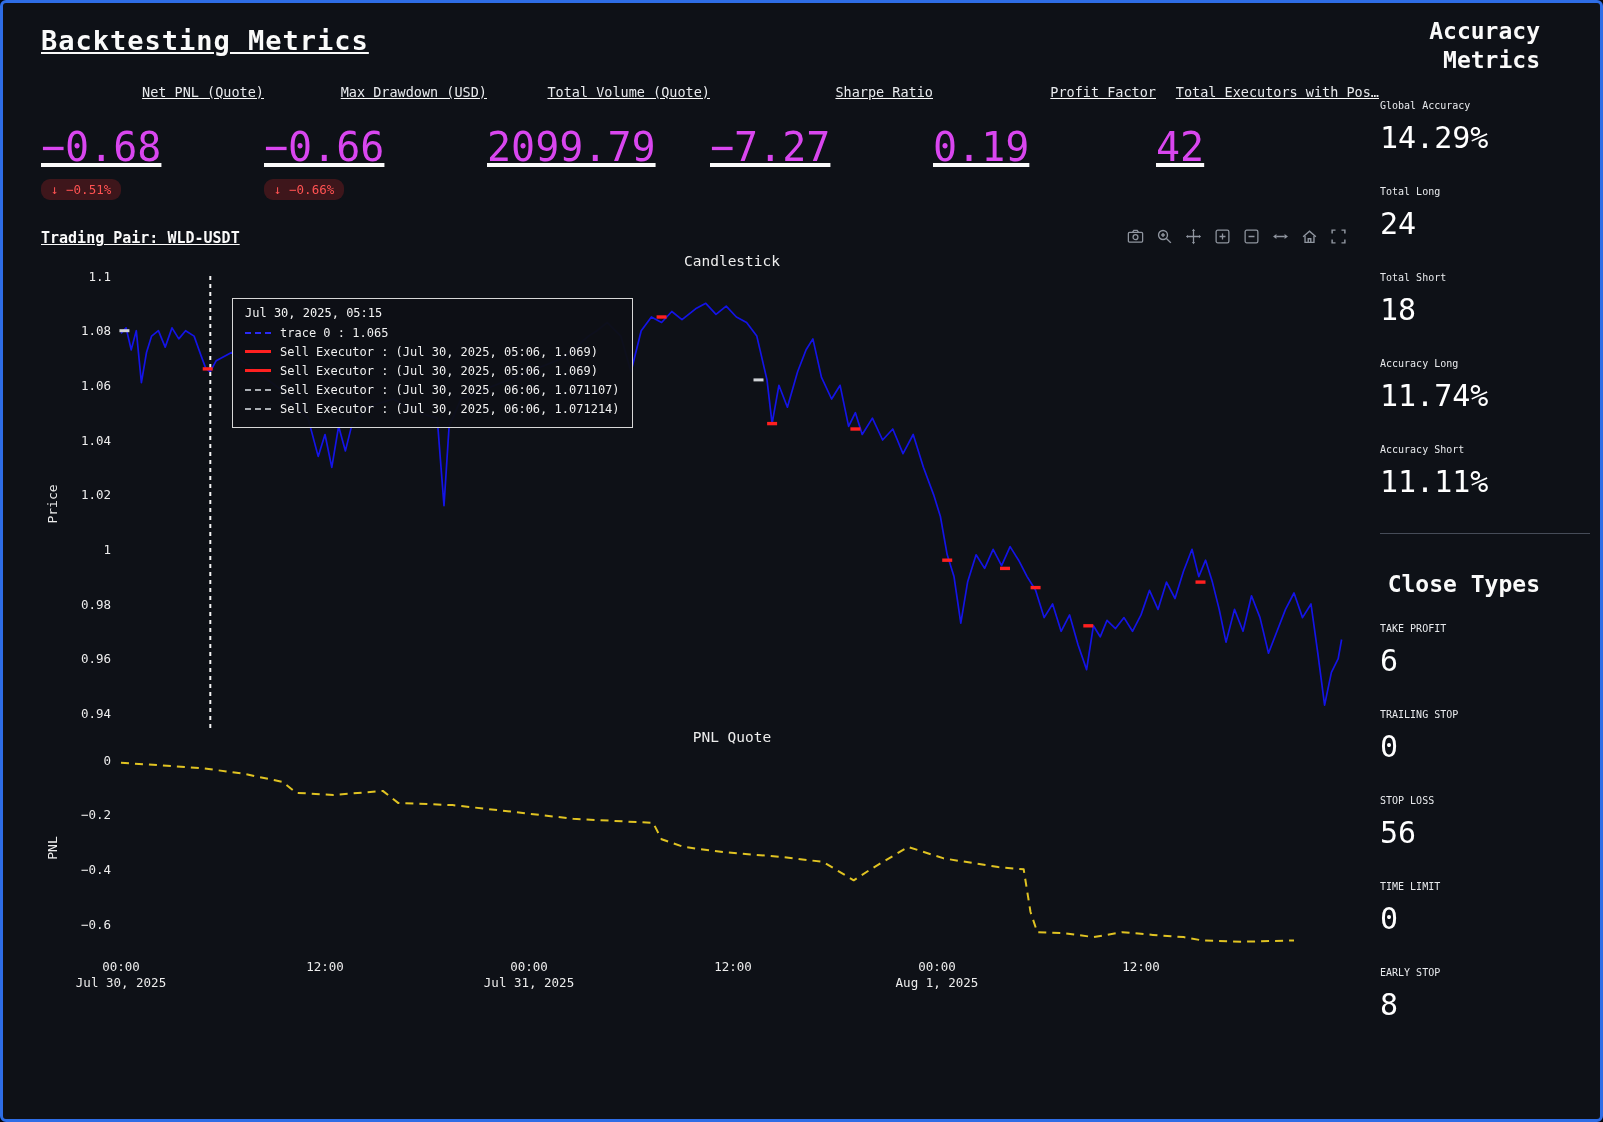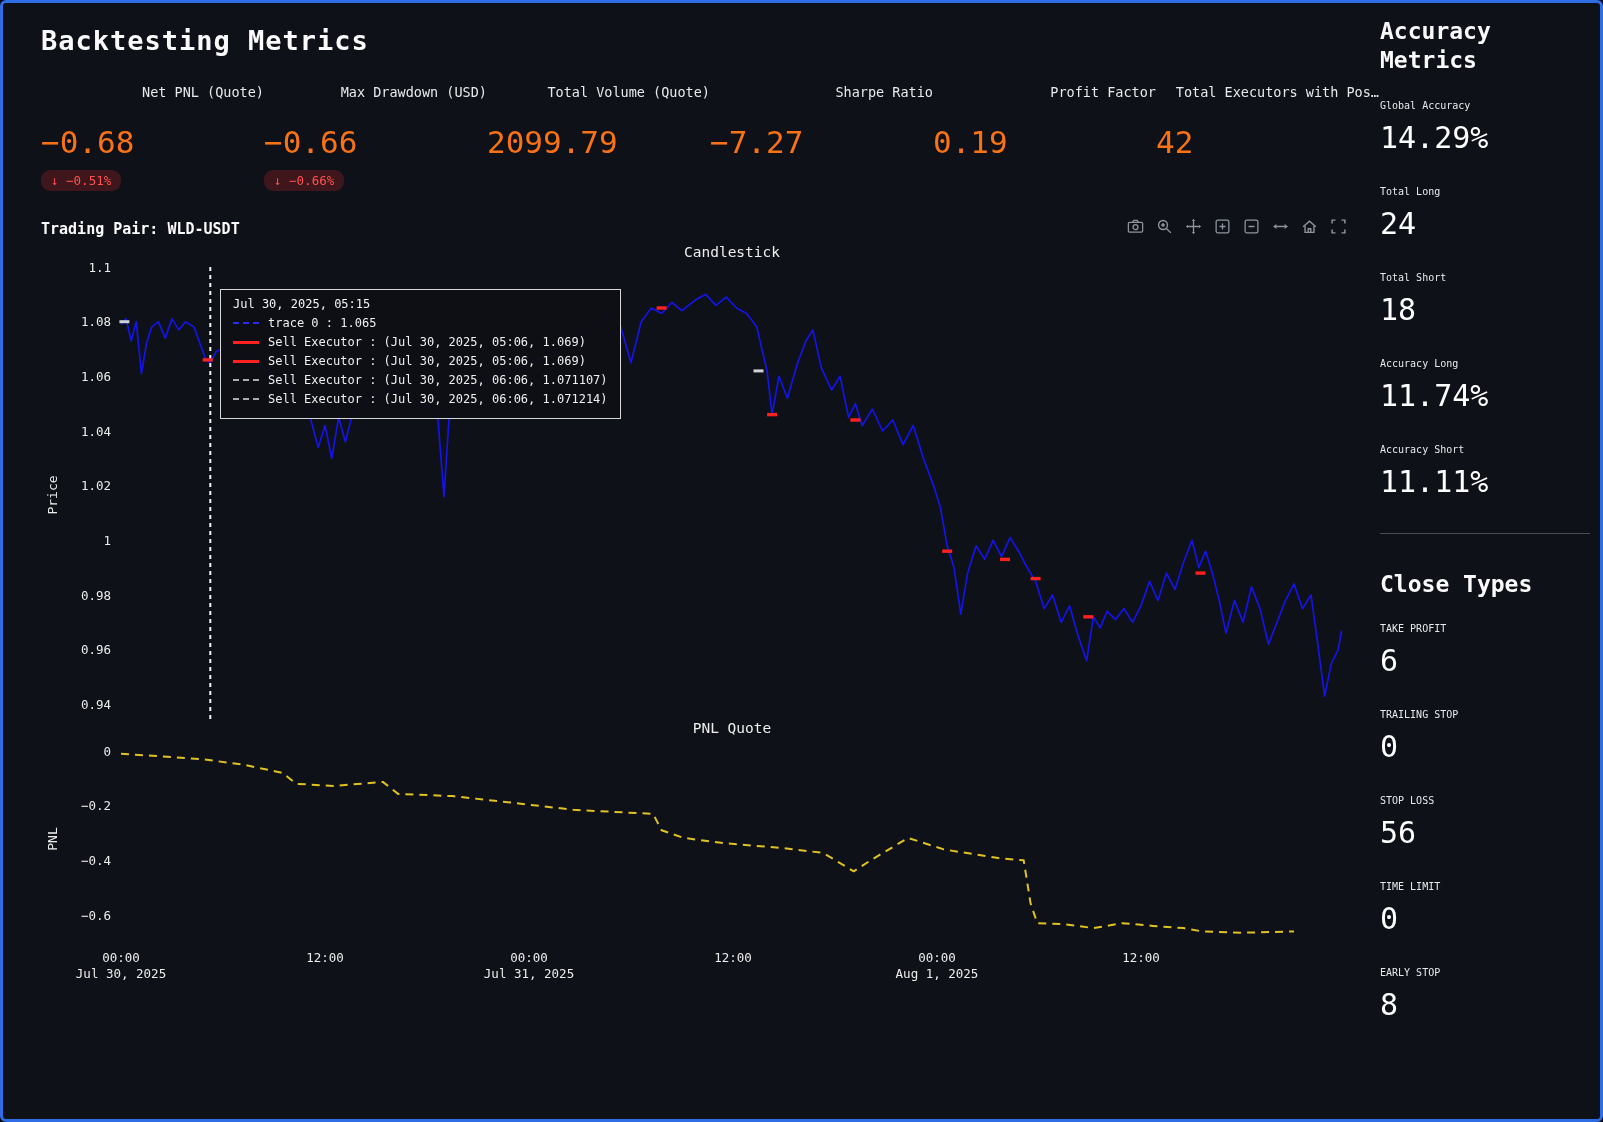--- a/index.html
+++ b/index.html
@@ -4,52 +4,52 @@
 <style>
   html,body{margin:0;padding:0;background:#05070c;}
   body{
     width:1603px;height:1122px;box-sizing:border-box;
     border:3px solid #2e6de6;border-radius:6px;
     background:#0e1117;color:#fafafa;
     font-family:"DejaVu Sans Mono","Liberation Mono",monospace;
     overflow:hidden;
   }
   .app{display:flex;height:100%;}
-  .main{width:1353px;box-sizing:border-box;padding:16px 0 0 38px;flex:0 0 auto;}
+  .main{width:1353px;box-sizing:border-box;padding:16px 0 0 38px;flex:0 0 auto;text-decoration:underline;}
   h1{font-size:27px;font-weight:bold;margin:6px 0 28px 0;letter-spacing:1px;}
   
   .metrics-row{display:flex;margin-bottom:24px;}
   .metric{width:223px;flex:0 0 auto;}
   .metric-label{font-size:13.5px;color:#e8eaed;margin-bottom:26px;white-space:nowrap;overflow:hidden;text-align:right;}
-  .metric-value{font-size:31px;line-height:1.05;color:#f97316;font-weight:400;}
+  .metric-value{font-size:40px;line-height:1.05;color:#d946ef;font-weight:400;}
   .badge{display:inline-block;margin-top:11px;background:rgba(255,43,43,0.2);color:#ff5252;
          font-size:12.5px;padding:3px 10px;border-radius:9px;}
   
   .chart-card{position:relative;width:1315px;}
   .chart-header{display:flex;justify-content:space-between;align-items:center;height:28px;}
   .trading-pair{font-size:15px;font-weight:bold;}
   .modebar{display:flex;gap:6px;padding-right:6px;}
   .mb-btn{width:23px;height:22px;display:flex;align-items:center;justify-content:center;
           color:#8f959f;cursor:pointer;}
   .plot-wrap{position:relative;width:1315px;height:772px;}
   .plot-wrap svg.plot{display:block;width:1315px;height:772px;}
   svg.plot text{fill:#ededed;}
   
-  .tooltip{position:absolute;left:179px;top:46px;background:rgba(13,15,22,0.97);
+  .tooltip{position:absolute;left:191px;top:46px;background:rgba(13,15,22,0.97);
            border:1px solid #d7d7d7;padding:7px 12px 9px 12px;z-index:5;}
   .tt-date{font-size:12px;color:#f5f5f5;margin-bottom:3px;}
   .tt-row{display:flex;align-items:center;height:19px;}
   .tt-sample{display:inline-block;width:26px;height:0;margin-right:9px;flex:0 0 auto;}
   .tt-sample.blue-dashed{border-top:2px dashed #2a2af5;}
   .tt-sample.red-solid{border-top:3px solid #ff2020;}
   .tt-sample.gray-dashed{border-top:2px dashed #a9adb3;}
   .tt-text{font-size:12px;color:#f0f0f0;white-space:nowrap;}
   
   .sidebar{width:250px;box-sizing:border-box;padding:14px 16px 0 24px;flex:0 0 auto;}
-  .sb-heading{font-size:23px;font-weight:bold;line-height:1.28;max-width:160px;margin:0 0 24px 0;}
+  .sb-heading{font-size:23px;font-weight:bold;line-height:1.28;max-width:160px;margin:0 0 24px 0;text-align:right;}
   .sb-item{margin-bottom:31px;}
   .sb-label{font-size:10px;color:#e8eaed;margin-bottom:9px;}
   .sb-value{font-size:30px;color:#ffffff;}
   .sb-divider{border-top:1px solid #464c58;margin:34px 0 36px 0;}
 </style>
 </head>
 <body>
 
 <div class="app">
   <div class="main">

